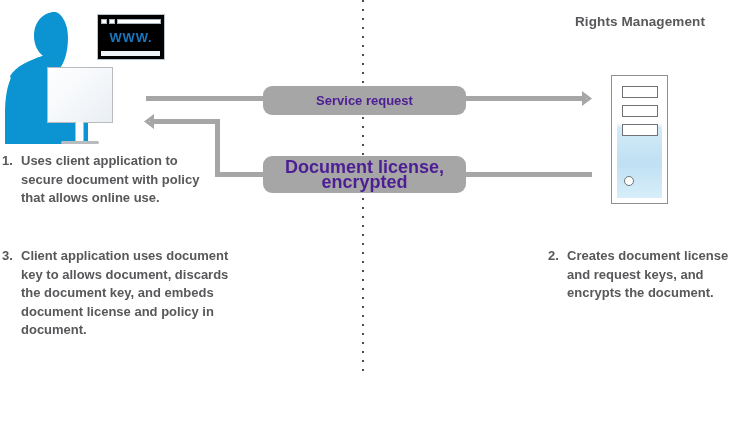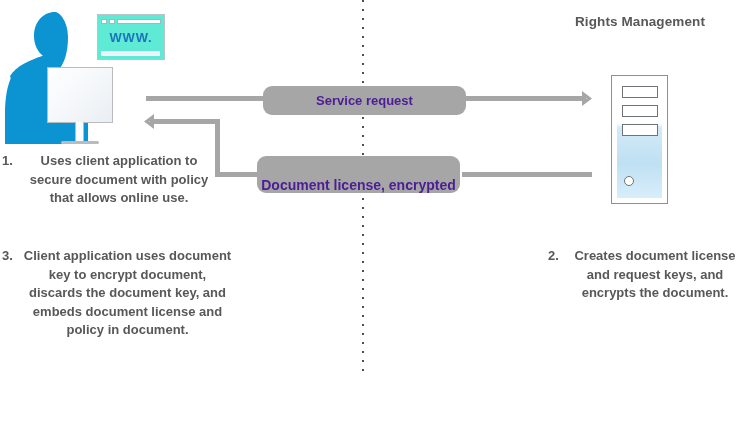--- a/index.html
+++ b/index.html
@@ -66,21 +66,21 @@
     width: 38px; height: 3px;
     background: #b8bcc0;
     border-radius: 2px;
   }
 
   
   #browser {
     left: 97px; top: 14px;
     width: 68px; height: 46px;
     border: 1.5px solid #b9c3cb;
-    background: #5eead4;
+    background: #000000;
     box-sizing: border-box;
   }
   #browser-titlebar {
     left: 0px; top: 0px;
     width: 100%; height: 12px;
     display: flex;
     align-items: center;
     gap: 2px;
     padding: 0 3px;
     box-sizing: border-box;
@@ -174,40 +174,39 @@
     justify-content: center;
     text-align: center;
     box-sizing: border-box;
   }
   #label-service-request {
     left: 263px; top: 86px;
     width: 203px; height: 29px;
     font-size: 13px;
   }
   #label-doc-license {
-    left: 257px; top: 156px;
+    left: 263px; top: 156px;
     width: 203px; height: 37px;
-    font-size: 14px;
+    font-size: 18px;
     line-height: 15px;
-    align-items: flex-end;
   }
 
   
   .step {
     display: flex;
     color: #58585b;
     font-size: 13px;
     font-weight: bold;
     line-height: 18.5px;
   }
   .step-num {
     width: 19px;
     flex: none;
   }
-  .step-text { flex: 1; text-align: center; }
+  .step-text { flex: 1; }
   #step-1 { left: 2px;  top: 152px; width: 215px; }
   #step-3 { left: 2px;  top: 247px; width: 232px; }
   #step-2 { left: 548px; top: 247px; width: 195px; }
 </style>
 </head>
 <body>
 
 <div id="canvas">
 
   <div class="abs" id="divider"></div>
@@ -264,21 +263,21 @@
     </div>
   </div>
 
   <div class="abs step" id="step-1">
     <span class="step-num">1.</span>
     <span class="step-text">Uses client application to secure document with policy that allows online use.</span>
   </div>
 
   <div class="abs step" id="step-3">
     <span class="step-num">3.</span>
-    <span class="step-text">Client application uses document key to encrypt document, discards the document key, and embeds document license and policy in document.</span>
+    <span class="step-text">Client application uses document key to allows document, discards the document key, and embeds document license and policy in document.</span>
   </div>
 
   <div class="abs step" id="step-2">
     <span class="step-num">2.</span>
     <span class="step-text">Creates document license and request keys, and encrypts the document.</span>
   </div>
 
 </div>
 
 </body></html>

